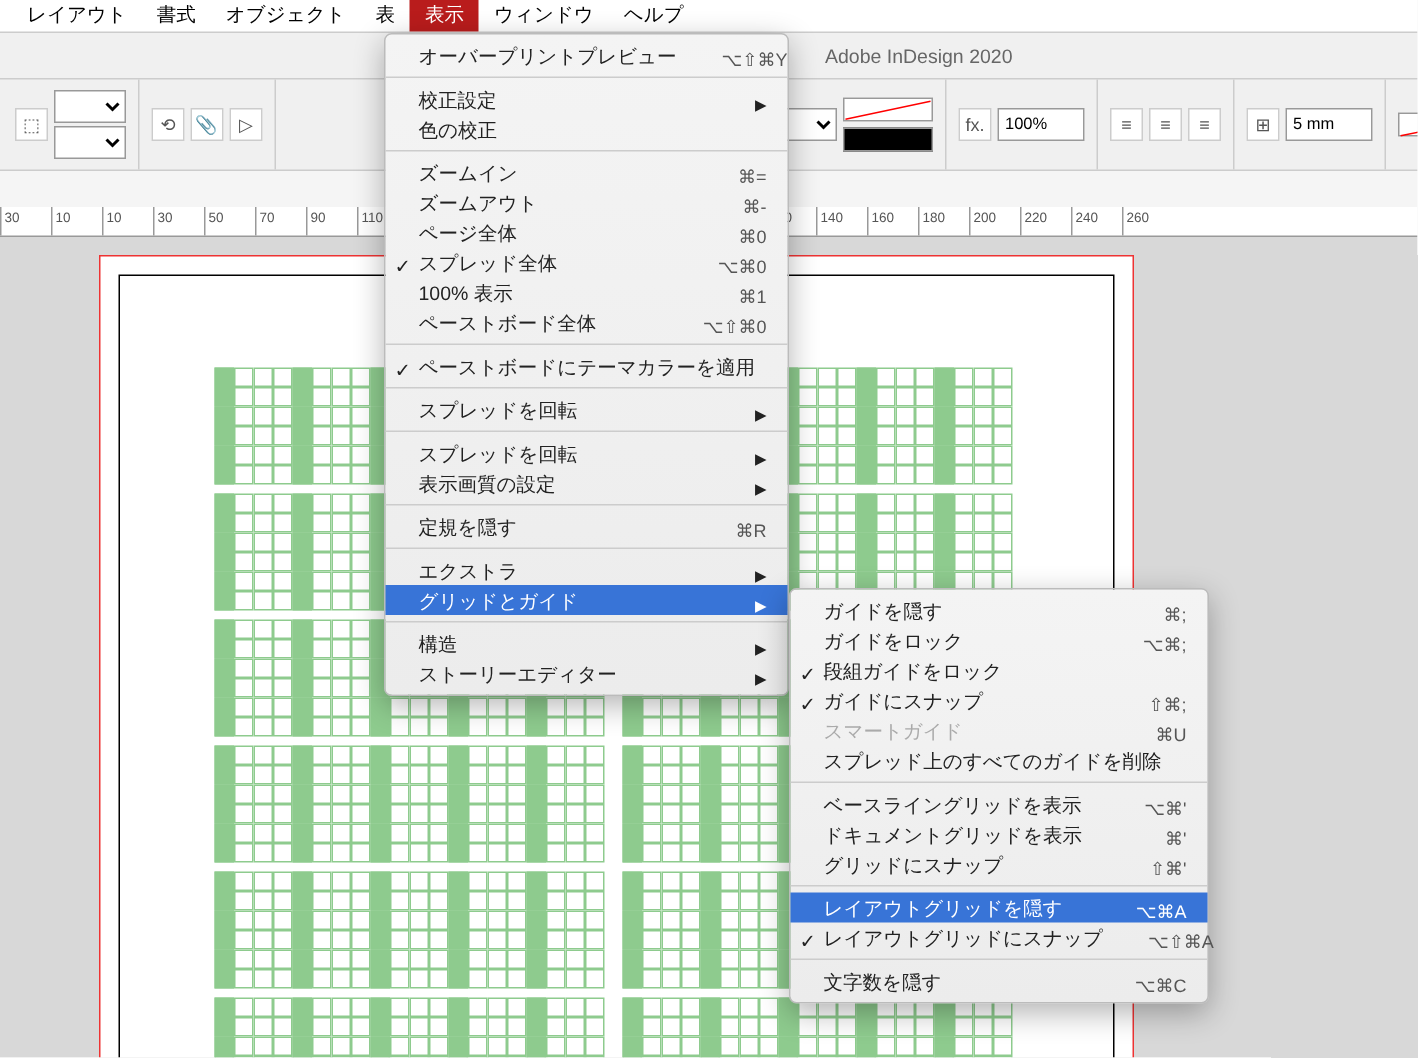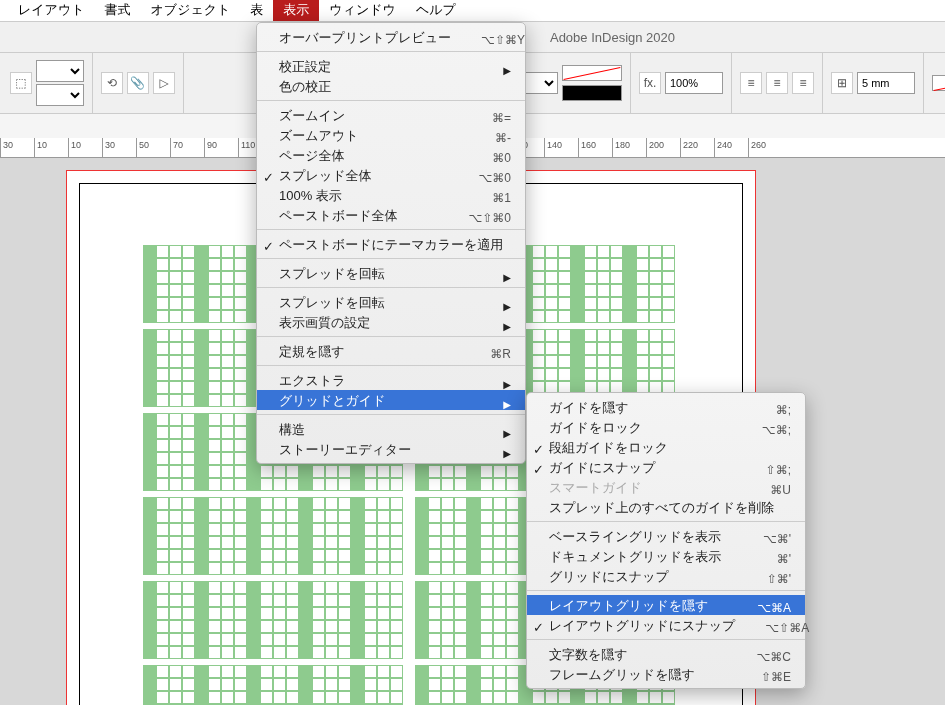--- a/index.html
+++ b/index.html
@@ -1708,17 +1708,13 @@
     <div class="menu-item">
       <span class="check">✓</span>
       <span>レイアウトグリッドにスナップ</span>
       <span class="shortcut">⌥⇧⌘A</span>
     </div>
     <div class="menu-sep"></div>
     <div class="menu-item">
       <span>文字数を隠す</span>
       <span class="shortcut">⌥⌘C</span>
     </div>
-    <div class="menu-item">
-      <span>フレームグリッドを隠す</span>
-      <span class="shortcut">⇧⌘E</span>
-    </div>
   </div>
 
 </body></html>

